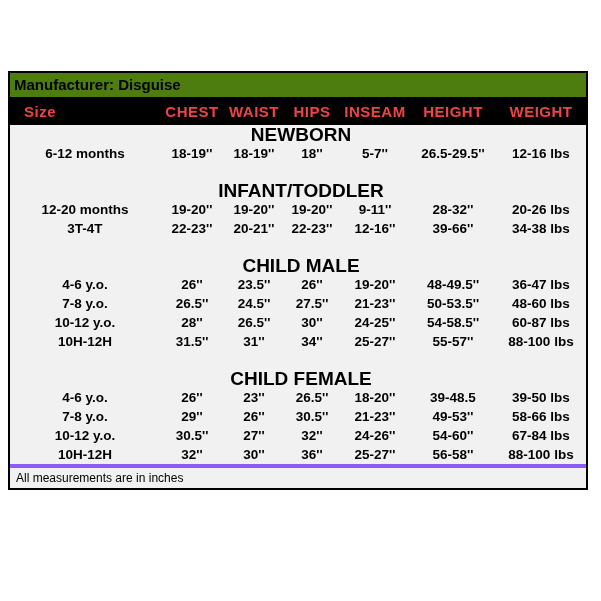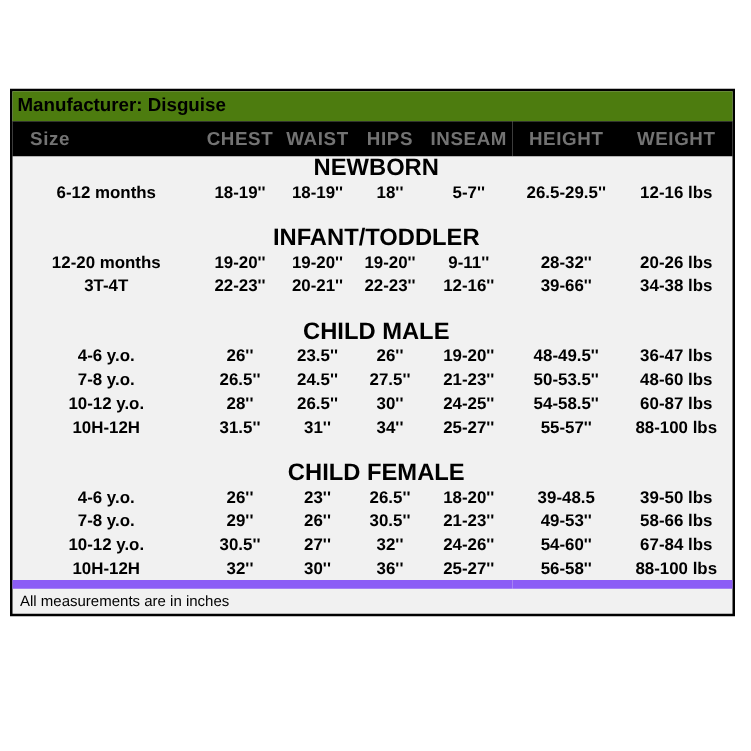--- a/index.html
+++ b/index.html
@@ -27,21 +27,21 @@
     line-height: 22px;
     padding: 1px 0 1px 4px;
   }
   table.size-table {
     border-collapse: collapse;
     width: 100%;
     table-layout: fixed;
   }
   table.size-table th {
     background: #000000;
-    color: #737373;
+    color: #ef4444;
     font-weight: bold;
     font-size: 15px;
     height: 28px;
     text-align: center;
     padding: 0;
     letter-spacing: 0.5px;
   }
   table.size-table th.col-size {
     text-align: left;
     padding-left: 14px;
@@ -61,21 +61,21 @@
   }
   tr.section-title td {
     text-align: center;
     padding-left: 6px;
     font-size: 19px;
   }
   tr.section-spacer td {
     height: 18px;
   }
   tr.footnote-row td {
-    border-top: 7px solid #8b5cf6;
+    border-top: 4px solid #8b5cf6;
     font-weight: normal;
     font-size: 12px;
     text-align: left;
     padding: 3px 0 3px 6px;
     height: auto;
     line-height: 14px;
   }
 </style>
 </head>
 <body>

